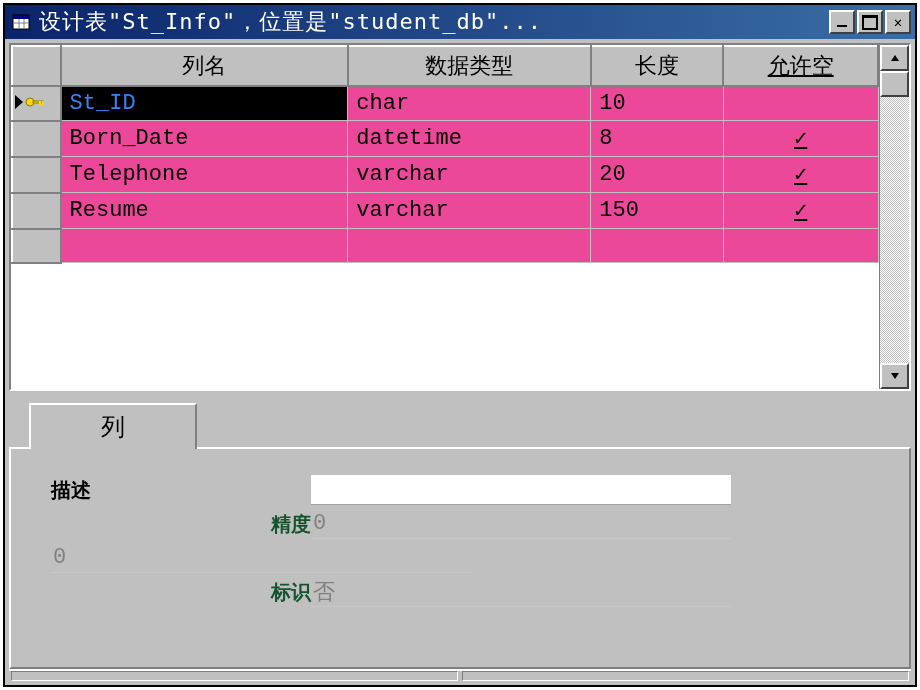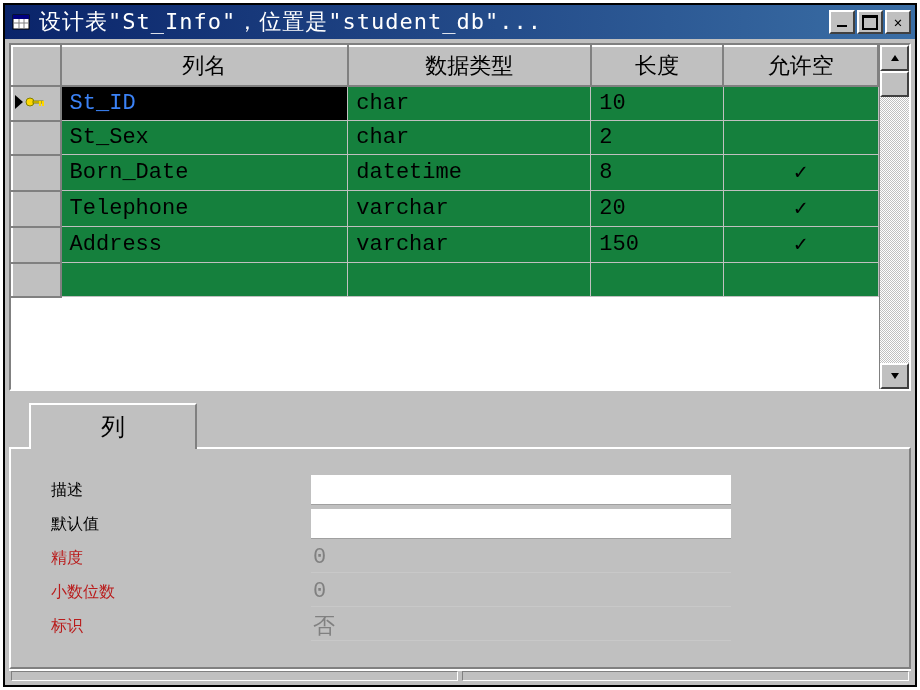--- a/index.html
+++ b/index.html
@@ -141,21 +141,21 @@
   padding: 4px 6px;
   font-weight: normal;
   text-align: center;
   height: 34px;
   font-family: "SimSun", sans-serif;
 }
 table.grid td {
   border: 1px solid #c0c0c0;
   padding: 4px 8px;
   height: 34px;
-  background: #15803d;
+  background: #ec4899;
   text-align: left;
 }
 .rowhdr {
   width: 44px;
   background: #c0c0c0 !important;
   border-top: 2px solid #fff !important;
   border-left: 2px solid #fff !important;
   border-right: 2px solid #808080 !important;
   border-bottom: 2px solid #808080 !important;
   text-align: center;
@@ -165,21 +165,21 @@
   display: inline-flex;
   align-items: center;
 }
 .sel-cell {
   background: #000 !important;
   color: #3b82f6;
 }
 .col-name { width: 260px; }
 .col-type { width: 220px; }
 .col-len  { width: 120px; text-align: left; }
-.col-null { width: 140px; text-align: center !important; }
+.col-null { width: 140px; text-align: center !important; text-decoration: underline; }
 .check { font-size: 22px; font-weight: bold; color: #000; }
 
 .divider {
   height: 10px;
   background: #c0c0c0;
 }
 
 .tabs {
   display: flex;
   padding-left: 20px;
@@ -206,24 +206,25 @@
   border-bottom: 2px solid #808080;
   padding: 24px 14px 8px 40px;
 }
 .prop-row {
   display: flex;
   align-items: center;
   height: 34px;
 }
 .prop-label {
   width: 260px;
-  font-size: 16px;
+  font-size: 20px;
   font-family: "SimSun", sans-serif;
-}
-.prop-label.disabled { color: #b91c1c; }
+  font-weight: bold;
+}
+.prop-label.disabled { color: #14532d; text-align: right; }
 .prop-field {
   width: 420px;
   height: 30px;
   background: #fff;
   border: none;
   border-bottom: 1px solid #a0a0a0;
   padding: 2px 6px;
   font-size: 22px;
   font-family: "Courier New","SimSun", monospace;
 }
@@ -303,42 +304,35 @@
                       <rect x="17" y="6" width="2" height="5" fill="#ffd700"></rect>
                     </svg>
                   </span></td>
                 <td class="col-name sel-cell">St_ID</td>
                 <td class="col-type">char</td>
                 <td class="col-len">10</td>
                 <td class="col-null"></td>
               </tr>
               <tr>
                 <td class="rowhdr"></td>
-                <td class="col-name">St_Sex</td>
-                <td class="col-type">char</td>
-                <td class="col-len">2</td>
-                <td class="col-null"></td>
-              </tr>
-              <tr>
-                <td class="rowhdr"></td>
                 <td class="col-name">Born_Date</td>
                 <td class="col-type">datetime</td>
                 <td class="col-len">8</td>
                 <td class="col-null"><span class="check">✓</span></td>
               </tr>
               <tr>
                 <td class="rowhdr"></td>
                 <td class="col-name">Telephone</td>
                 <td class="col-type">varchar</td>
                 <td class="col-len">20</td>
                 <td class="col-null"><span class="check">✓</span></td>
               </tr>
               <tr>
                 <td class="rowhdr"></td>
-                <td class="col-name">Address</td>
+                <td class="col-name">Resume</td>
                 <td class="col-type">varchar</td>
                 <td class="col-len">150</td>
                 <td class="col-null"><span class="check">✓</span></td>
               </tr>
               <tr>
                 <td class="rowhdr"></td>
                 <td class="col-name"></td>
                 <td class="col-type"></td>
                 <td class="col-len"></td>
                 <td class="col-null"></td>
@@ -368,29 +362,24 @@
     <div class="tabs">
       <div class="tab">列</div>
     </div>
 
     <div class="props-panel">
       <div class="prop-row">
         <div class="prop-label">描述</div>
         <input class="prop-field" value="" style="">
       </div>
       <div class="prop-row">
-        <div class="prop-label">默认值</div>
-        <input class="prop-field" value="" style="">
-      </div>
-      <div class="prop-row">
         <div class="prop-label disabled">精度</div>
         <div class="prop-value">0</div>
       </div>
       <div class="prop-row">
-        <div class="prop-label disabled">小数位数</div>
         <div class="prop-value">0</div>
       </div>
       <div class="prop-row">
         <div class="prop-label disabled">标识</div>
         <div class="prop-value">否</div>
       </div>
     </div>
 
     <div class="statusbar">
       <div class="status-cell"></div>

